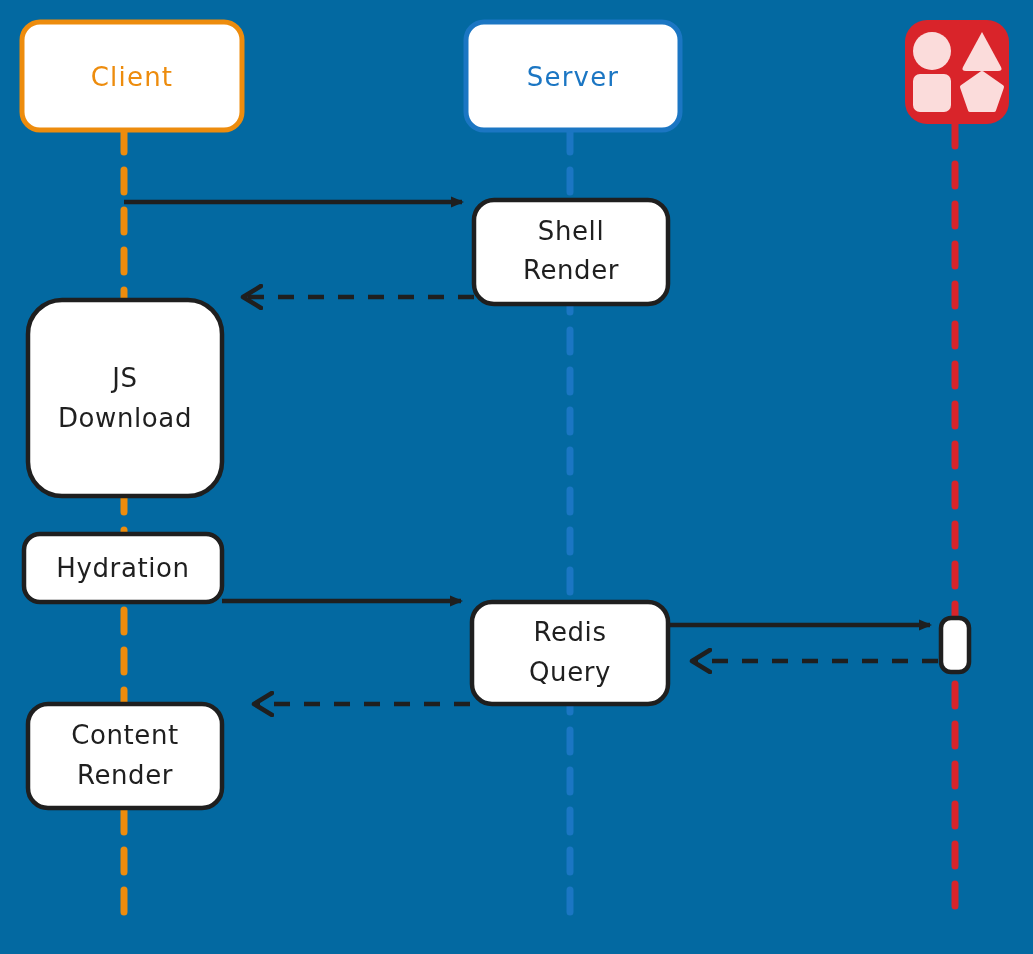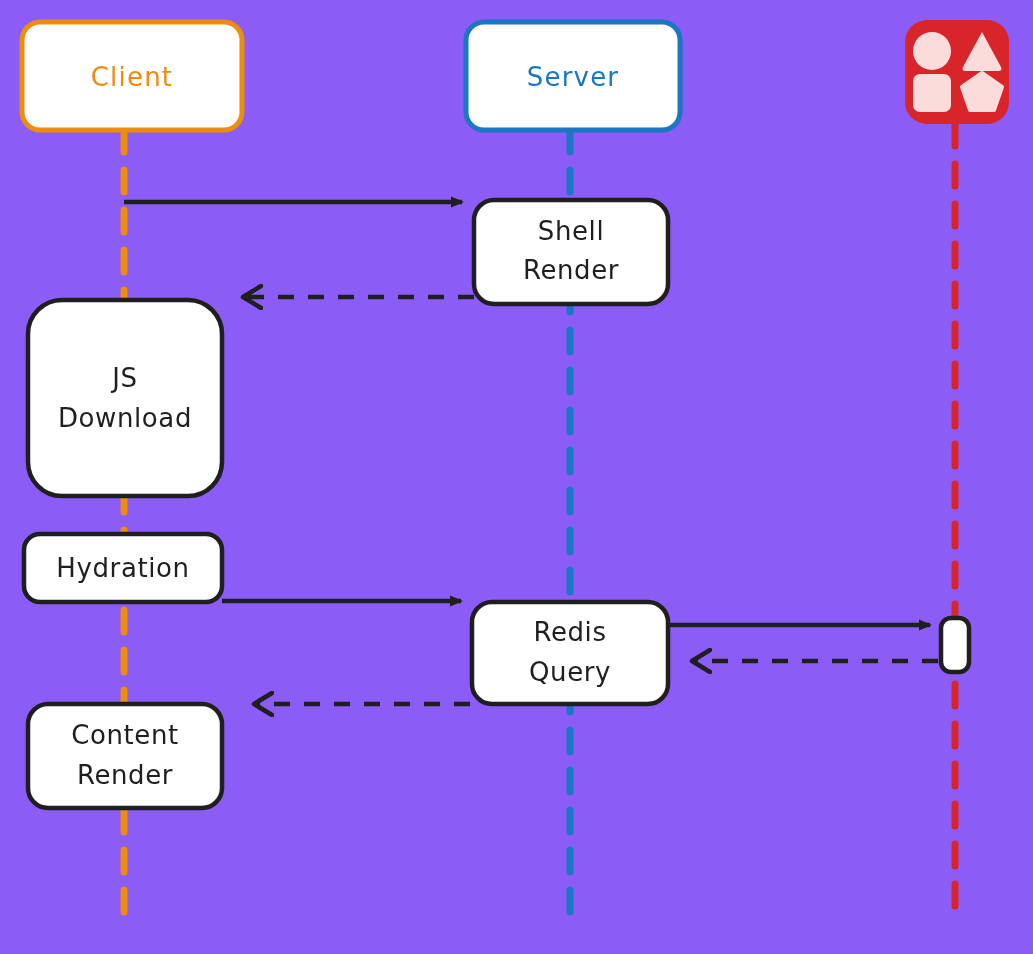--- a/index.html
+++ b/index.html
@@ -8,21 +8,21 @@
     padding: 0;
     background: #ffffff;
   }
   body {
     font-family: "DejaVu Sans", sans-serif;
   }
   #diagram-root {
     position: relative;
     width: 1033px;
     height: 954px;
-    background: #8b5cf6;
+    background: #0369a1;
     overflow: hidden;
   }
   #diagram-svg {
     position: absolute;
     top: 0;
     left: 0;
     width: 1033px;
     height: 954px;
   }
   .node-label {

